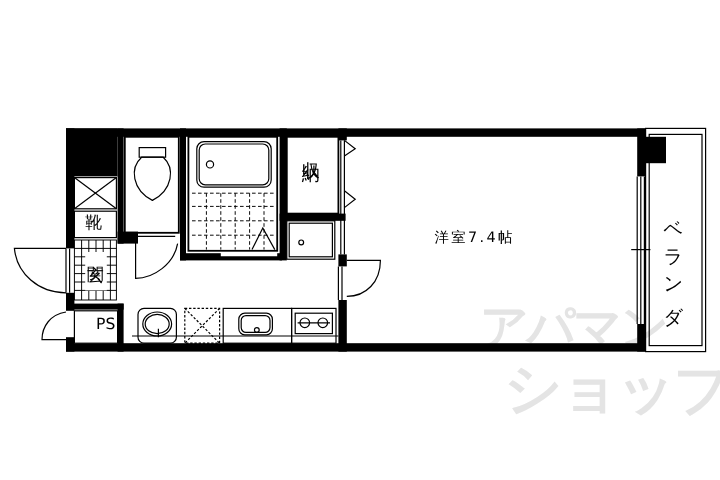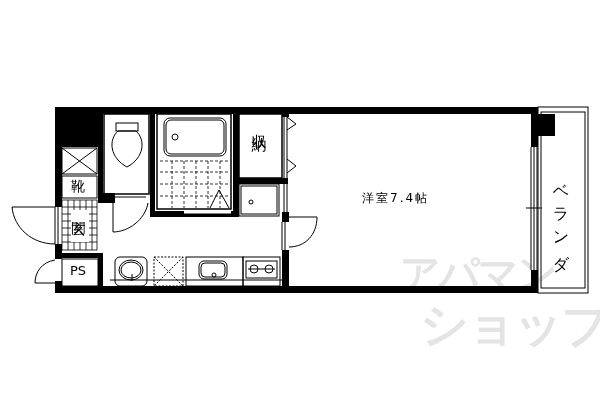--- a/index.html
+++ b/index.html
@@ -161,13 +161,13 @@
 
   <rect x="538" y="107" width="50" height="186" fill="none" stroke="#000" stroke-width="1"></rect>
   <rect x="541" y="112" width="44" height="176" fill="none" stroke="#000" stroke-width="1"></rect>
 </svg>
 
 <div class="label" style="left:362px; top:192px; font-size:12px; letter-spacing:2px;">洋室7.4帖</div>
 <div class="label vert" style="left:553px; top:172px; font-size:16px;">ベランダ</div>
 <div class="label vert" style="left:251px; top:122px; font-size:15px; letter-spacing:3px;">収納</div>
 <div class="label" style="left:71px; top:179px; font-size:14px;">靴</div>
 <div class="label vert" style="left:72px; top:210px; font-size:14px; letter-spacing:1px;">玄関</div>
-<div class="label" style="left:70px; top:264px; font-size:13px;">PS</div>
+<div class="label" style="left:80px; top:264px; font-size:13px;">PS</div>
 
 </body></html>

